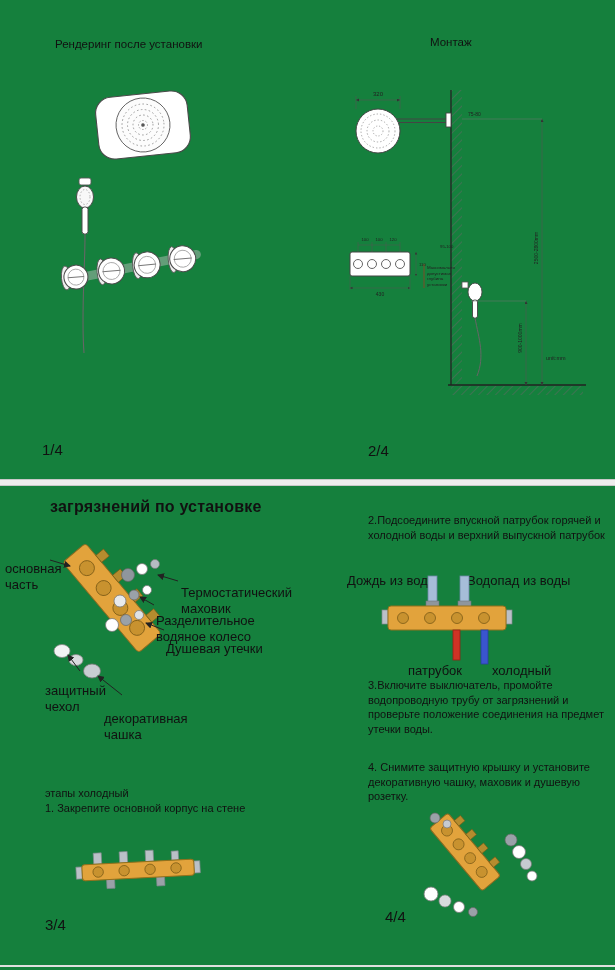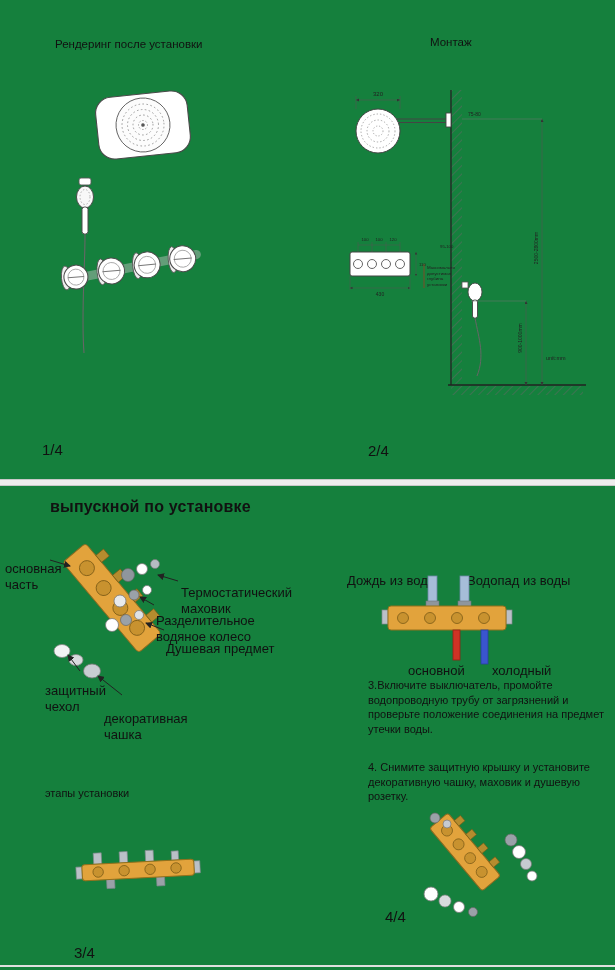--- a/index.html
+++ b/index.html
@@ -158,21 +158,21 @@
     <line x1="132" y1="43" x2="212" y2="43" stroke="#777" stroke-width="0.5"></line>
     <text transform="rotate(-90 208 172)" x="208" y="172" font-size="5" text-anchor="middle">2500-2800mm</text>
 
     <text x="216" y="284" font-size="5.5">unit:mm</text>
   </svg>
 
   <div class="abs pagenum" style="left:368px; top:424px;margin-top:18px;">2/4</div>
 
   <div class="abs divider-band"></div>
 
-  <div class="abs big-title" style="left:50px; top:498px;">выпускной по установке</div>
+  <div class="abs big-title" style="left:50px; top:498px;">загрязнений по установке</div>
 
   <svg class="abs" style="left:0; top:533px;" width="285" height="210" viewBox="0 0 285 210">
     <defs>
       <marker id="arrh" markerWidth="7" markerHeight="7" refX="6" refY="3.5" orient="auto">
         <path d="M0,0 L7,3.5 L0,7 Z" fill="#222"></path>
       </marker>
     </defs>
 
     <g transform="rotate(50 112 65)">
       <rect x="53" y="50" width="118" height="30" rx="4" fill="#e2a33c" stroke="#8a6a20" stroke-width="1"></rect>
@@ -218,67 +218,69 @@
       <line x1="154" y1="72" x2="140" y2="64" marker-end="url(#arrh)"></line>
       <line x1="164" y1="97" x2="146" y2="90" marker-end="url(#arrh)"></line>
       <line x1="80" y1="138" x2="68" y2="122" marker-end="url(#arrh)"></line>
       <line x1="122" y1="162" x2="98" y2="143" marker-end="url(#arrh)"></line>
     </g>
   </svg>
 
   <div class="abs small-label" style="left:5px; top:546px; width:62px;">основная часть</div>
   <div class="abs small-label" style="left:156px; top:598px; width:112px;">Разделительное водяное колесо</div>
   <div class="abs small-label" style="left:181px; top:570px; width:112px;">Термостатический маховик</div>
-  <div class="abs small-label" style="left:166px; top:626px; width:120px;">Душевая предмет</div>
+  <div class="abs small-label" style="left:166px; top:626px; width:120px;">Душевая утечки</div>
   <div class="abs small-label" style="left:45px; top:668px; width:70px;">защитный чехол</div>
   <div class="abs small-label" style="left:104px; top:696px; width:92px;">декоративная чашка</div>
 
-  <div class="abs body-text" style="left:45px; top:786px;">этапы установки</div>
+  <div class="abs body-text" style="left:45px; top:786px;">этапы холодный</div>
+  <div class="abs body-text" style="left:45px; top:801px; width:250px;">1. Закрепите основной корпус на стене</div>
 
   <svg class="abs" style="left:70px; top:836px;" width="135" height="64" viewBox="0 0 135 64">
     <g transform="rotate(-3 67 32)">
       <rect x="6" y="28" width="6" height="12" fill="#bac0c7" stroke="#82898f" stroke-width="0.7"></rect>
       <rect x="124" y="28" width="6" height="12" fill="#bac0c7" stroke="#82898f" stroke-width="0.7"></rect>
       <rect x="24" y="15" width="8" height="11" fill="#bac0c7" stroke="#82898f" stroke-width="0.7"></rect>
       <rect x="50" y="15" width="8" height="11" fill="#bac0c7" stroke="#82898f" stroke-width="0.7"></rect>
       <rect x="76" y="15" width="8" height="11" fill="#bac0c7" stroke="#82898f" stroke-width="0.7"></rect>
       <rect x="102" y="17" width="7" height="9" fill="#bac0c7" stroke="#82898f" stroke-width="0.7"></rect>
       <rect x="36" y="42" width="8" height="9" fill="#9aa1a8" stroke="#7e858d" stroke-width="0.7"></rect>
       <rect x="86" y="42" width="8" height="9" fill="#9aa1a8" stroke="#7e858d" stroke-width="0.7"></rect>
       <rect x="12" y="26" width="112" height="16" rx="3" fill="#e2a33c" stroke="#93701c" stroke-width="1"></rect>
       <circle cx="28" cy="34" r="5.2" fill="#c8922f" stroke="#7c5c16" stroke-width="0.8"></circle>
       <circle cx="54" cy="34" r="5.2" fill="#c8922f" stroke="#7c5c16" stroke-width="0.8"></circle>
       <circle cx="80" cy="34" r="5.2" fill="#c8922f" stroke="#7c5c16" stroke-width="0.8"></circle>
       <circle cx="106" cy="34" r="5.2" fill="#c8922f" stroke="#7c5c16" stroke-width="0.8"></circle>
     </g>
   </svg>
 
-  <div class="abs pagenum" style="left:45px; top:944px;margin-left:29px;">3/4</div>
-
+  <div class="abs pagenum" style="left:45px; top:916px;">3/4</div>
+
+  <div class="abs body-text" style="left:368px; top:513px; width:238px;">2.Подсоедините впускной патрубок горячей и холодной воды и верхний выпускной патрубок</div>
 
   <div class="abs small-label" style="left:347px; top:558px;">Дождь из воды</div>
   <div class="abs small-label" style="left:467px; top:558px;">Водопад из воды</div>
 
   <svg class="abs" style="left:340px; top:574px;" width="235" height="98" viewBox="0 0 235 98">
     <rect x="88" y="2" width="9" height="31" fill="#a6bdd8" stroke="#6e89a8" stroke-width="0.8"></rect>
     <rect x="120" y="2" width="9" height="31" fill="#a6bdd8" stroke="#6e89a8" stroke-width="0.8"></rect>
     <rect x="86" y="27" width="13" height="6" fill="#8f969d" stroke="#6f757c" stroke-width="0.6"></rect>
     <rect x="118" y="27" width="13" height="6" fill="#8f969d" stroke="#6f757c" stroke-width="0.6"></rect>
     <rect x="42" y="36" width="6" height="14" fill="#bac0c7" stroke="#82898f" stroke-width="0.7"></rect>
     <rect x="166" y="36" width="6" height="14" fill="#bac0c7" stroke="#82898f" stroke-width="0.7"></rect>
     <rect x="48" y="32" width="118" height="24" rx="3" fill="#e2a33c" stroke="#93701c" stroke-width="1"></rect>
     <circle cx="63" cy="44" r="5.5" fill="#c8922f" stroke="#7c5c16" stroke-width="0.8"></circle>
     <circle cx="90" cy="44" r="5.5" fill="#c8922f" stroke="#7c5c16" stroke-width="0.8"></circle>
     <circle cx="117" cy="44" r="5.5" fill="#c8922f" stroke="#7c5c16" stroke-width="0.8"></circle>
     <circle cx="144" cy="44" r="5.5" fill="#c8922f" stroke="#7c5c16" stroke-width="0.8"></circle>
     <rect x="113" y="56" width="7" height="30" fill="#cf3325" stroke="#9a2014" stroke-width="0.8"></rect>
     <rect x="141" y="56" width="7" height="34" fill="#3a55cf" stroke="#28409e" stroke-width="0.8"></rect>
   </svg>
 
-  <div class="abs small-label" style="left:408px; top:648px;">основной</div>
+  <div class="abs small-label" style="left:408px; top:648px;">патрубок</div>
   <div class="abs small-label" style="left:492px; top:648px;">холодный</div>
 
   <div class="abs body-text" style="left:368px; top:678px; width:238px;">3.Включите выключатель, промойте водопроводную трубу от загрязнений и проверьте положение соединения на предмет утечки воды.</div>
   <div class="abs body-text" style="left:368px; top:760px; width:242px;">4. Снимите защитную крышку и установите декоративную чашку, маховик и душевую розетку.</div>
 
   <svg class="abs" style="left:395px; top:806px;" width="168" height="112" viewBox="0 0 168 112">
     <g transform="rotate(50 70 46)">
       <rect x="29" y="34" width="82" height="24" rx="3" fill="#e2a33c" stroke="#8a6a20" stroke-width="1"></rect>
       <rect x="39" y="26" width="7" height="8" fill="#b58c2e" stroke="#7a5a16" stroke-width="0.6"></rect>
       <rect x="57" y="26" width="7" height="8" fill="#b58c2e" stroke="#7a5a16" stroke-width="0.6"></rect>

